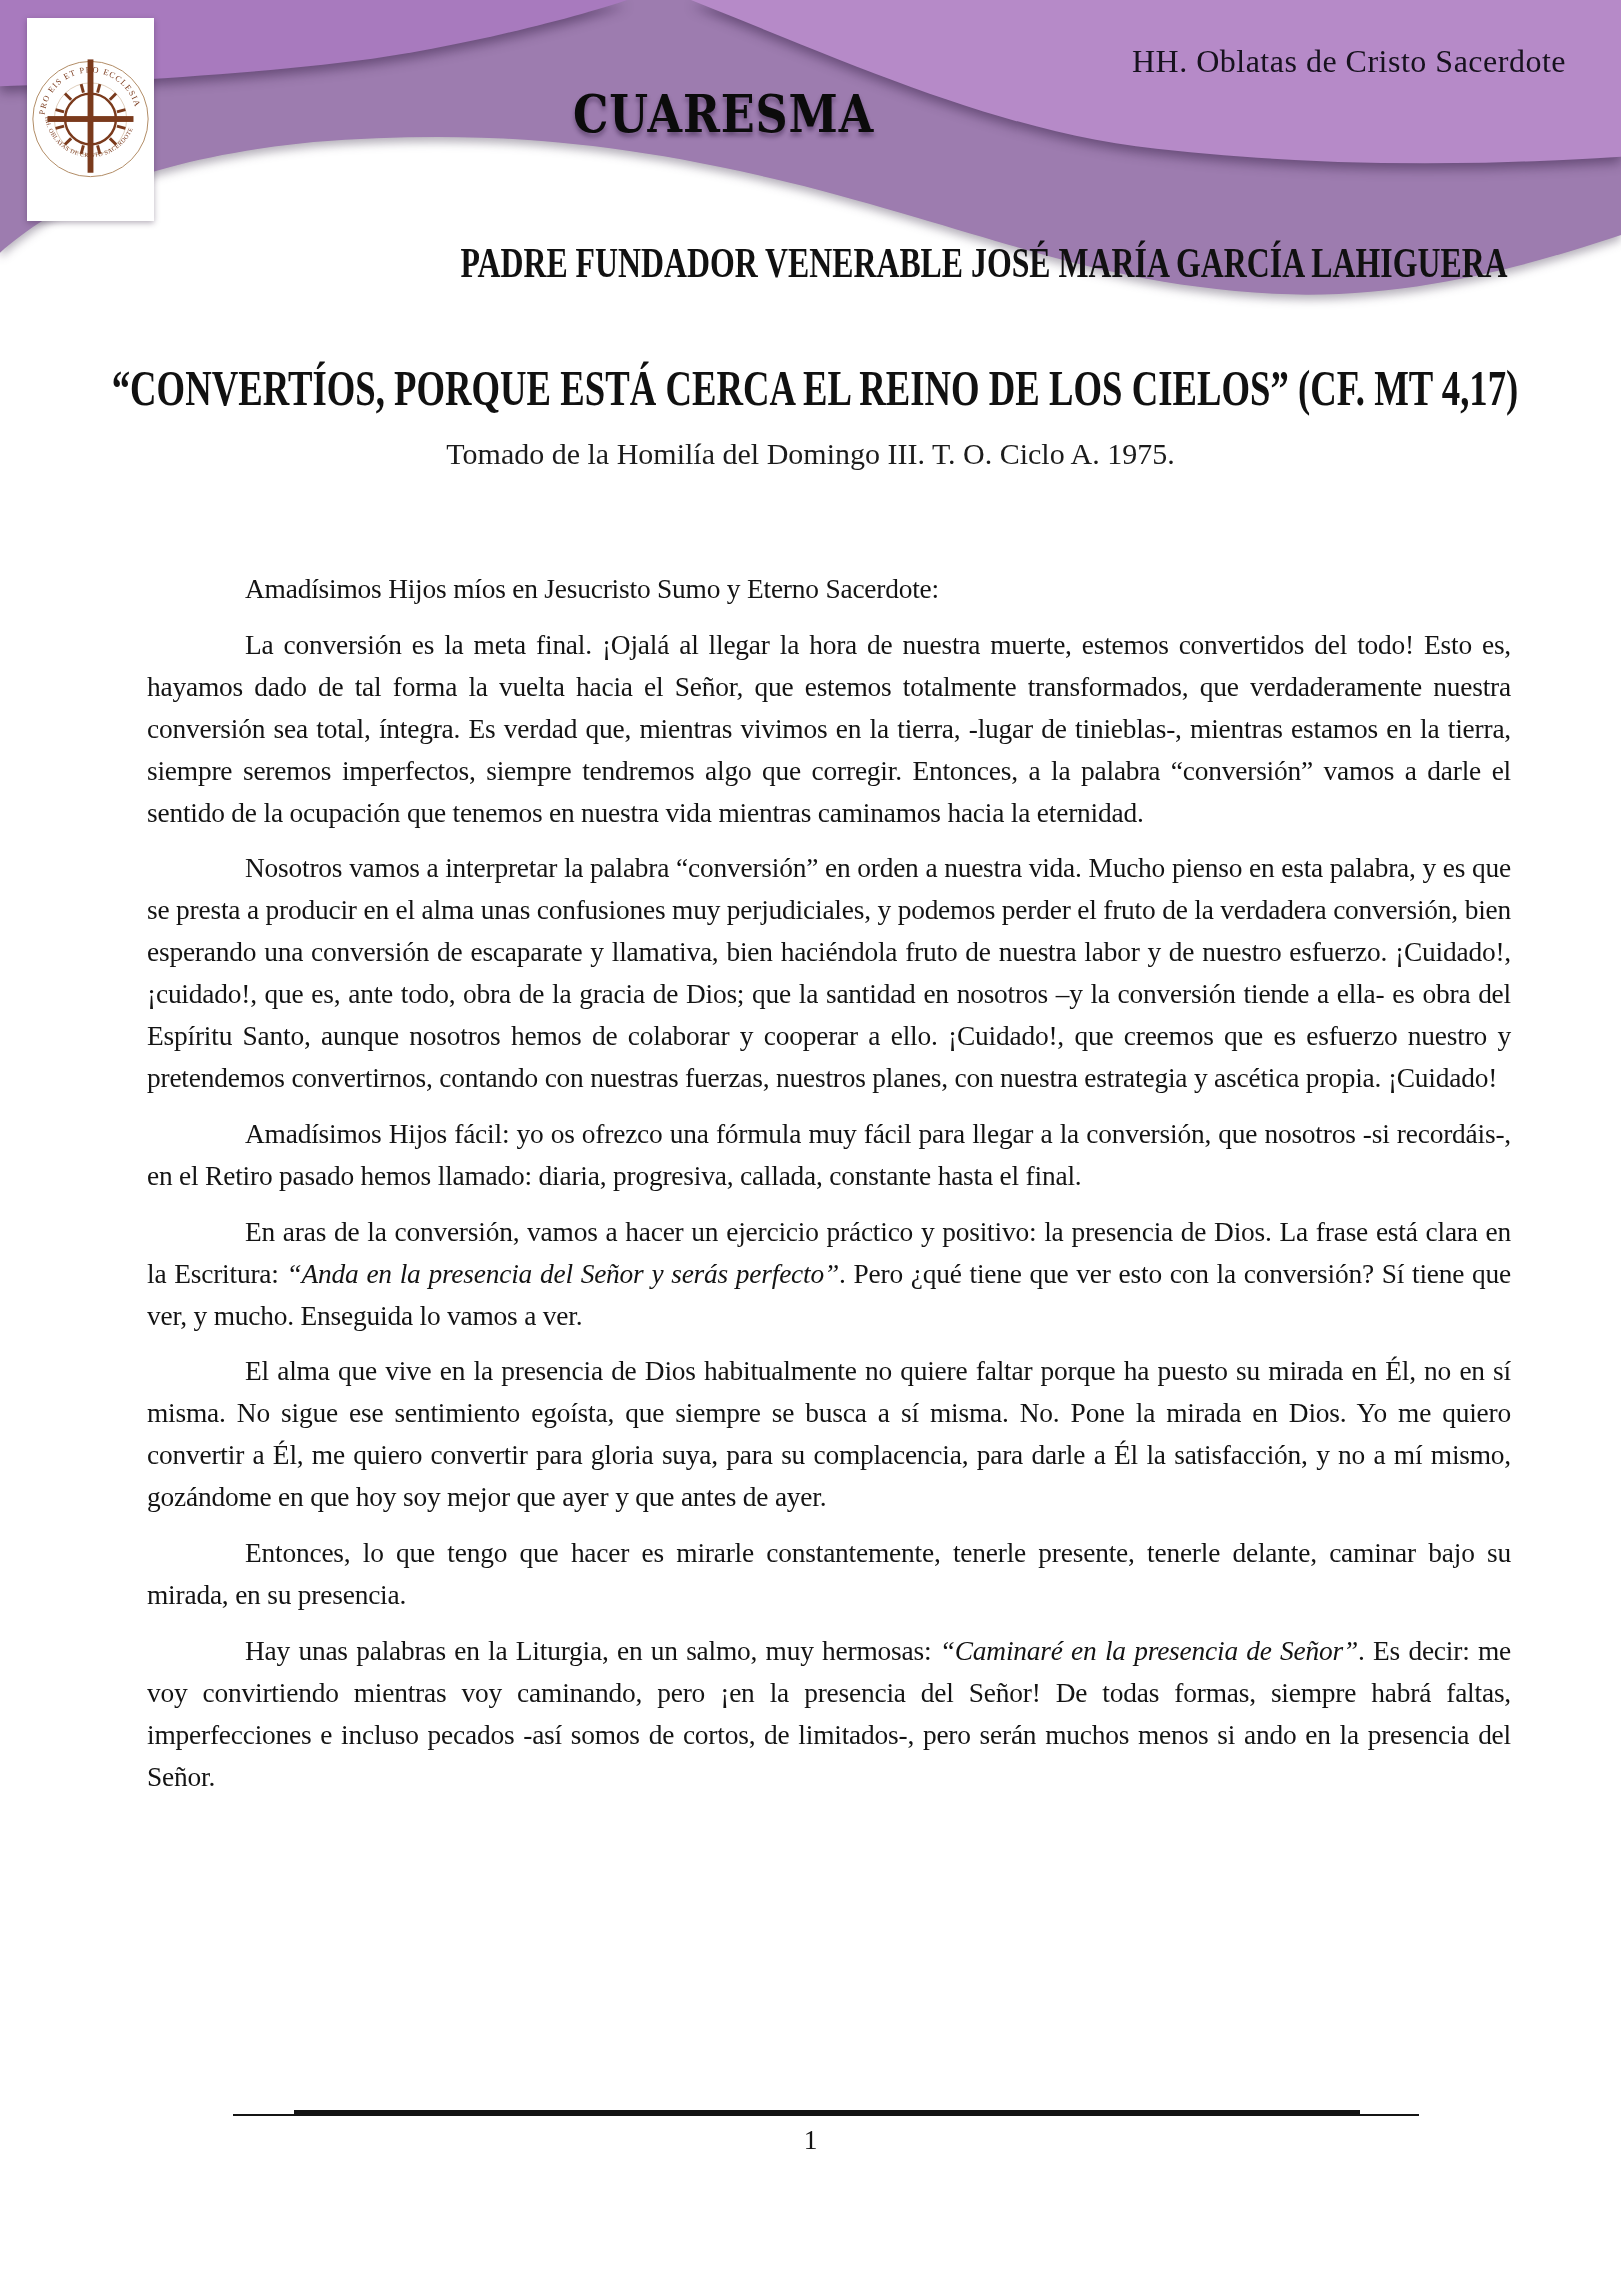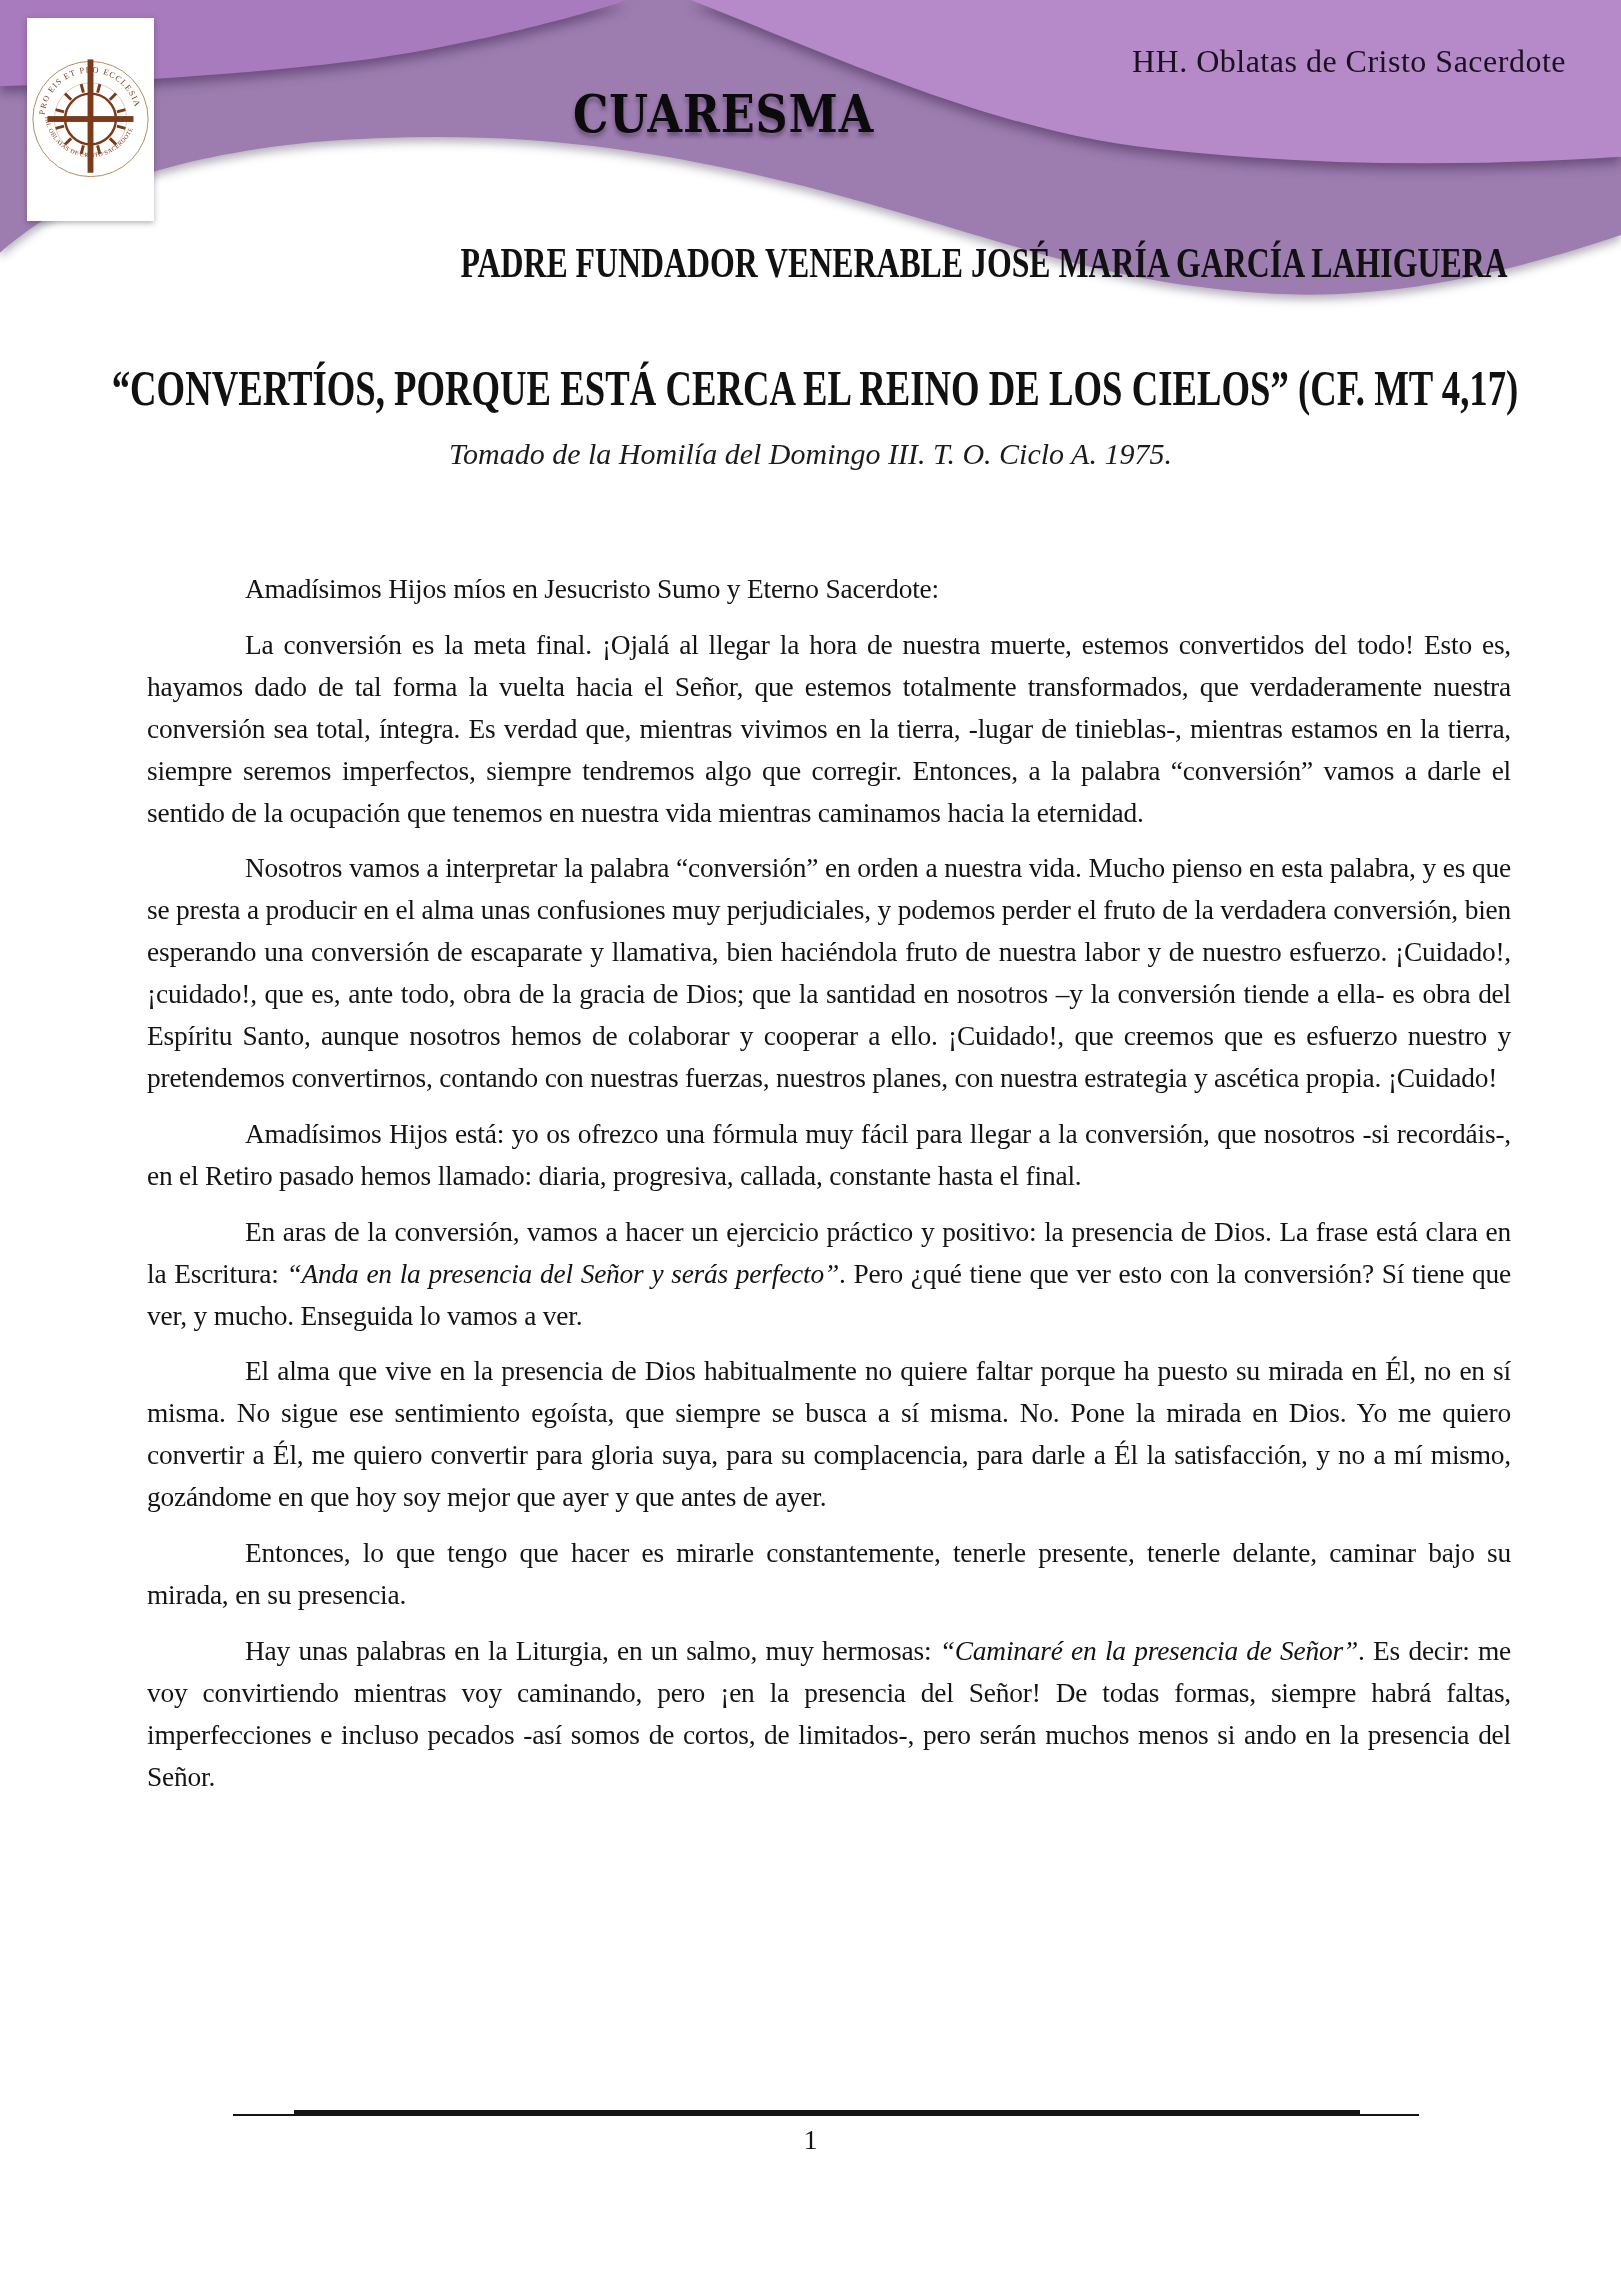--- a/index.html
+++ b/index.html
@@ -43,21 +43,21 @@
     font-weight:bold;font-size:43px;white-space:nowrap;
     transform:translateX(-50%) scaleX(.74);
   }
   .doc-title{
     position:absolute;left:815px;top:359px;
     font-weight:bold;font-size:51px;white-space:nowrap;
     transform:translateX(-50%) scaleX(.72);
   }
   .doc-subtitle{
     position:absolute;left:0;right:0;top:437px;
-    text-align:center;font-style:italic;font-size:30px;color:#1c1c1c;
+    text-align:center;font-size:30px;color:#1c1c1c;
   }
 
   
   .doc-body{
     position:absolute;top:568px;left:147px;right:110px;
     font-size:27.4px;line-height:42px;letter-spacing:-0.2px;
     text-align:justify;color:#141414;
   }
   .para{margin:0 0 13.7px 0;text-indent:98px;}
   .s-n{font-weight:normal;font-style:normal;}
@@ -120,21 +120,21 @@
   <div class="congregation">HH. Oblatas de Cristo Sacerdote</div>
 
   <div class="doc-heading">PADRE FUNDADOR VENERABLE JOSÉ MARÍA GARCÍA LAHIGUERA</div>
   <div class="doc-title">“CONVERTÍOS, PORQUE ESTÁ CERCA EL REINO DE LOS CIELOS” (CF. MT 4,17)</div>
   <div class="doc-subtitle">Tomado de la Homilía del Domingo III. T. O. Ciclo A. 1975.</div>
 
   <div class="doc-body">
       <p class="para"><span class="s-n">Amadísimos Hijos míos en Jesucristo Sumo y Eterno Sacerdote:</span></p>
       <p class="para"><span class="s-n">La </span><span class="s-b">conversión</span><span class="s-n"> es la meta final. ¡Ojalá al llegar la hora de nuestra muerte, estemos convertidos del todo! Esto es, hayamos dado de tal forma la vuelta hacia el Señor, que estemos totalmente transformados, que verdaderamente nuestra conversión sea total, íntegra. Es verdad que, mientras vivimos en la tierra, -lugar de tinieblas-, mientras estamos en la tierra, siempre seremos imperfectos, siempre tendremos algo que corregir. Entonces, a la palabra “conversión” vamos a darle el sentido de la ocupación que tenemos en nuestra vida mientras caminamos hacia la eternidad.</span></p>
       <p class="para"><span class="s-n">Nosotros vamos a interpretar la palabra “conversión” en orden a nuestra vida. Mucho pienso en esta palabra, y es que se presta a producir en el alma unas confusiones muy perjudiciales, y podemos perder el fruto de la verdadera conversión, bien esperando una conversión de escaparate y llamativa, bien haciéndola fruto de nuestra labor y de nuestro esfuerzo. ¡Cuidado!, ¡cuidado!, que es, ante todo, obra de la gracia de Dios; que la santidad en nosotros –y la conversión tiende a ella- es obra del Espíritu Santo, aunque nosotros hemos de colaborar y cooperar a ello. ¡Cuidado!, que creemos que es esfuerzo nuestro y pretendemos convertirnos, contando con nuestras fuerzas, nuestros planes, con nuestra estrategia y ascética propia. ¡Cuidado!</span></p>
-      <p class="para"><span class="s-b">Amadísimos Hijos está:</span><span class="s-n"> yo os ofrezco una fórmula muy fácil para llegar a la conversión, que nosotros -si recordáis-, en el Retiro pasado hemos llamado: diaria, progresiva, callada, constante hasta el final.</span></p>
+      <p class="para"><span class="s-b">Amadísimos Hijos fácil:</span><span class="s-n"> yo os ofrezco una fórmula muy fácil para llegar a la conversión, que nosotros -si recordáis-, en el Retiro pasado hemos llamado: diaria, progresiva, callada, constante hasta el final.</span></p>
       <p class="para"><span class="s-n">En aras de la conversión, vamos a hacer un ejercicio práctico y positivo: </span><span class="s-b">la presencia de Dios</span><span class="s-n">. La frase está clara en la Escritura: </span><span class="s-bi">“Anda en la presencia del Señor y serás perfecto”</span><span class="s-n">. Pero ¿qué tiene que ver esto con la conversión? Sí tiene que ver, y mucho. Enseguida lo vamos a ver.</span></p>
       <p class="para"><span class="s-n">El alma que vive en la presencia de Dios habitualmente no quiere faltar porque ha puesto su mirada en Él, no en sí misma. No sigue ese sentimiento egoísta, que siempre se busca a sí misma. No. Pone la mirada en Dios. Yo me quiero convertir a Él, me quiero convertir para gloria suya, para su complacencia, para darle a Él la satisfacción, y no a mí mismo, gozándome en que hoy soy mejor que ayer y que antes de ayer.</span></p>
       <p class="para"><span class="s-n">Entonces, lo que tengo que hacer es mirarle constantemente, tenerle presente, tenerle delante, caminar bajo su mirada, en su presencia.</span></p>
       <p class="para"><span class="s-n">Hay unas palabras en la Liturgia, en un salmo, muy hermosas: </span><span class="s-bi">“Caminaré en la presencia de Señor”</span><span class="s-n">. Es decir: me voy convirtiendo mientras voy caminando, pero ¡en la presencia del Señor! De todas formas, siempre habrá faltas, imperfecciones e incluso pecados -así somos de cortos, de limitados-, pero serán muchos menos si ando en la presencia del Señor.</span></p>
     </div>
 
   <div class="footer-rule"></div>
   <div class="footer-rule-thick"></div>
   <div class="page-number">1</div>
 

